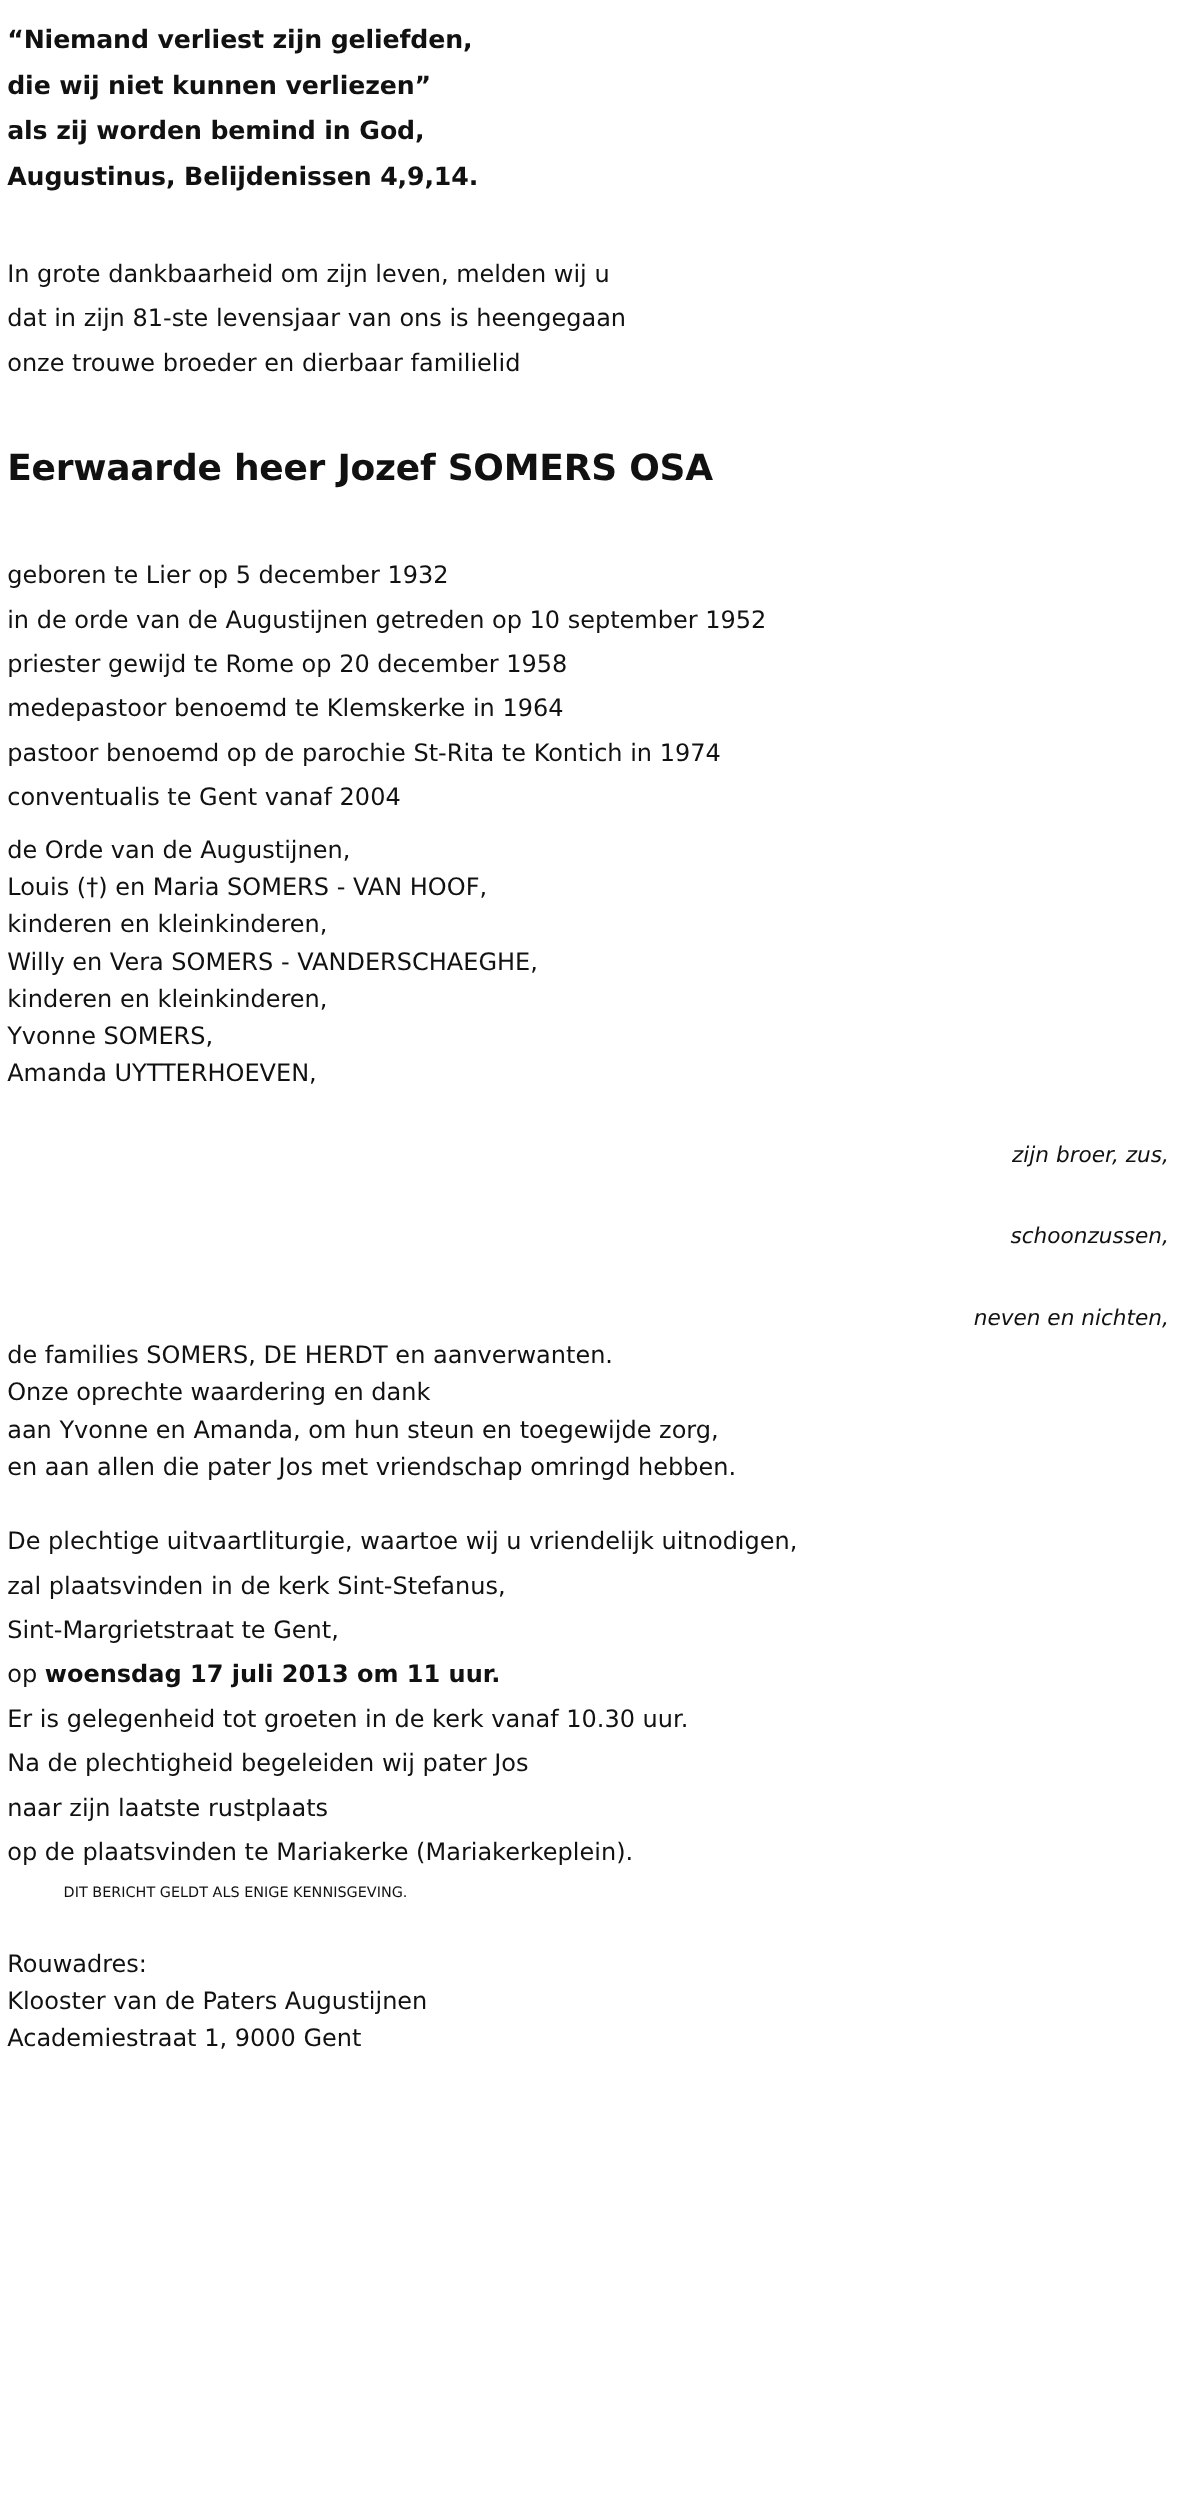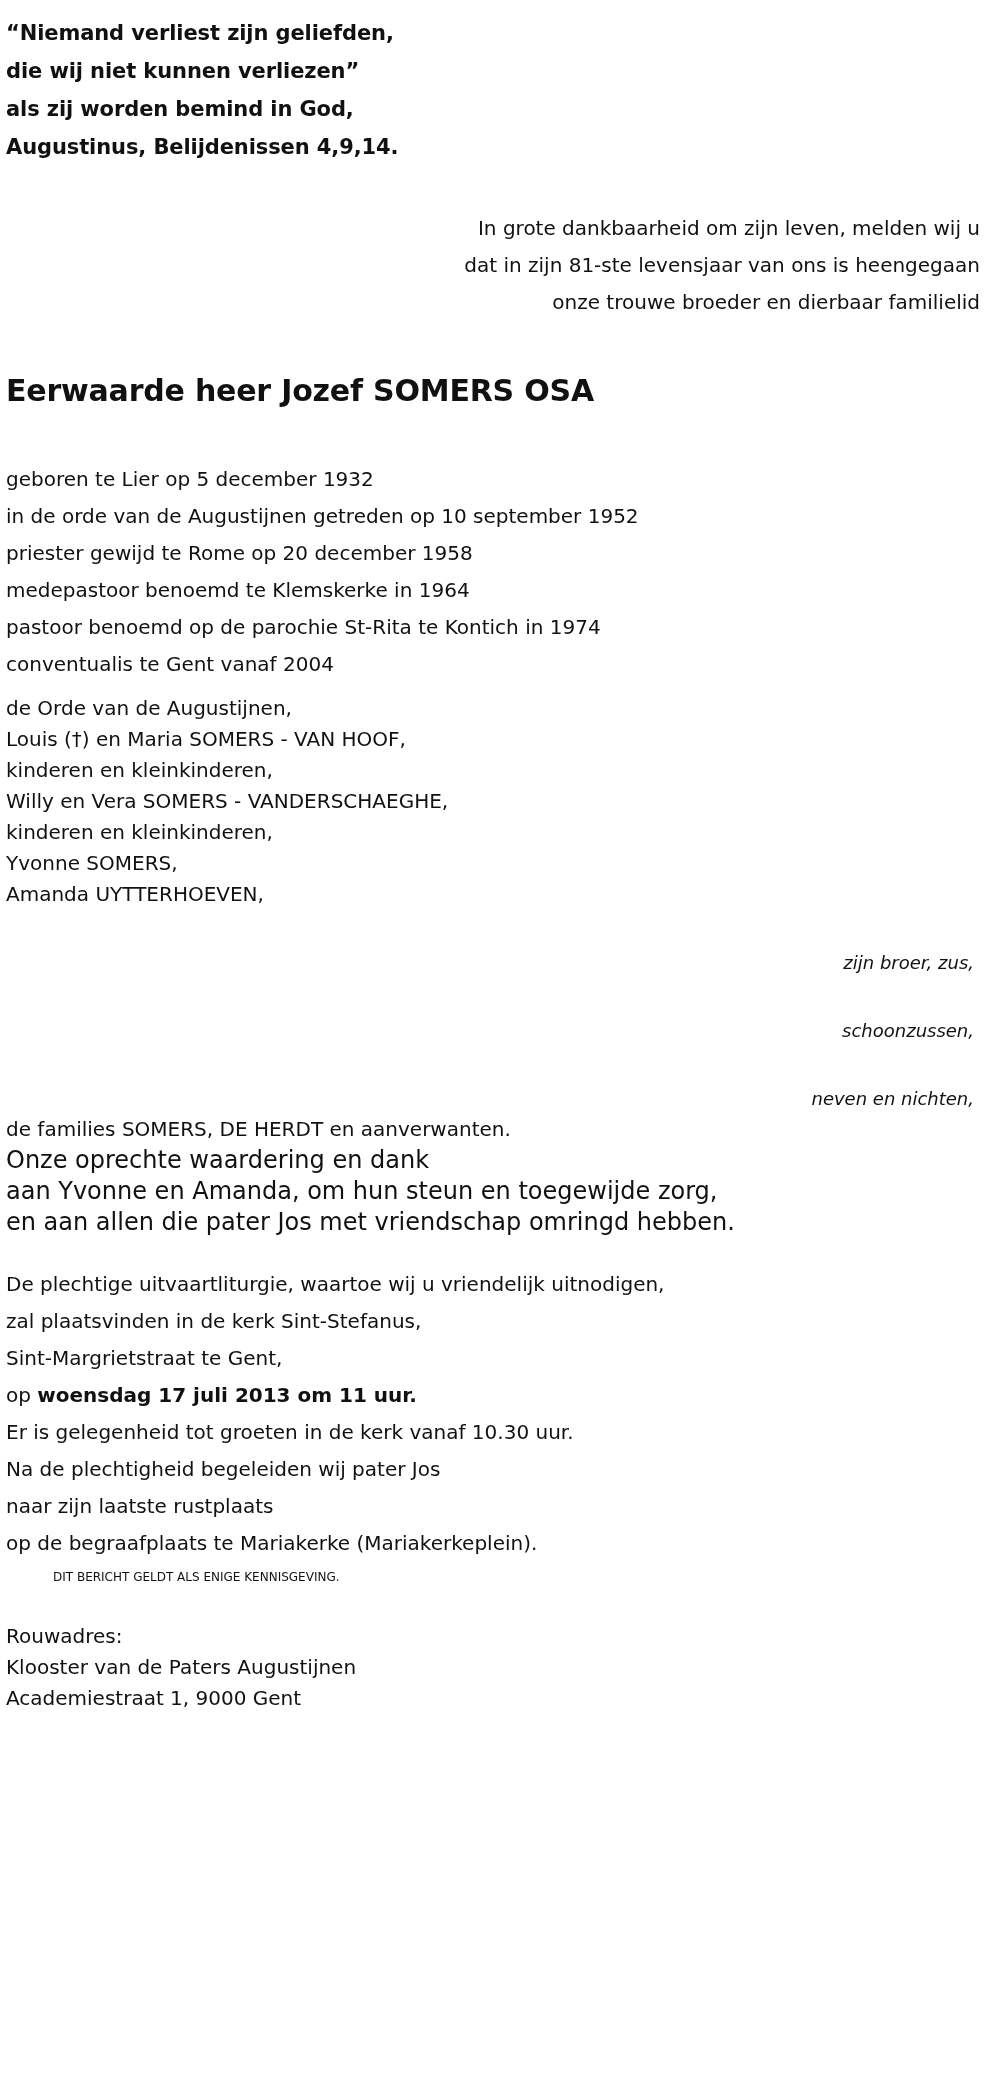--- a/index.html
+++ b/index.html
@@ -32,21 +32,20 @@
 
   .gap-lg { height: 44px; }
   .gap-md { height: 28px; }
   .gap-xs { height: 10px; }
 
   .intro-line {
     font-size: 20px;
     line-height: 37px;
     font-weight: 400;
     white-space: pre;
-    text-align: right;
   }
 
   .name-heading {
     font-size: 30px;
     font-weight: bold;
     line-height: 44px;
     letter-spacing: -0.2px;
     white-space: pre;
   }
 
@@ -68,21 +67,21 @@
     font-size: 18px;
     font-style: italic;
     line-height: 31px;
     text-align: right;
     padding-right: 6px;
     white-space: pre;
     margin-top: 37px;
   }
 
   .thanks-line {
-    font-size: 24px;
+    font-size: 20px;
     line-height: 31px;
     font-weight: 400;
     white-space: pre;
   }
 
   .service-line {
     font-size: 20px;
     line-height: 37px;
     font-weight: 400;
     white-space: pre;
@@ -170,21 +169,21 @@
     <div class="service-line">De plechtige uitvaartliturgie, waartoe wij u vriendelijk uitnodigen,</div>
     <div class="service-line">zal plaatsvinden in de kerk Sint-Stefanus,</div>
     <div class="service-line">Sint-Margrietstraat te Gent,</div>
     <div class="service-line"><span>op </span><span class="inline-strong">woensdag 17 juli 2013 om 11 uur.</span></div>
     <div class="service-line">Er is gelegenheid tot groeten in de kerk vanaf 10.30 uur.</div>
   </section>
 
   <section>
     <div class="service-line">Na de plechtigheid begeleiden wij pater Jos</div>
     <div class="service-line">naar zijn laatste rustplaats</div>
-    <div class="service-line">op de begraafplaats te Mariakerke (Mariakerkeplein).</div>
+    <div class="service-line">op de plaatsvinden te Mariakerke (Mariakerkeplein).</div>
     <div class="closing-line">DIT BERICHT GELDT ALS ENIGE KENNISGEVING.</div>
   </section>
 
   <div class="gap-md"></div>
 
   <section>
     <div class="address-line">Rouwadres:</div>
     <div class="address-line">Klooster van de Paters Augustijnen</div>
     <div class="address-line">Academiestraat 1, 9000 Gent</div>
   </section>

